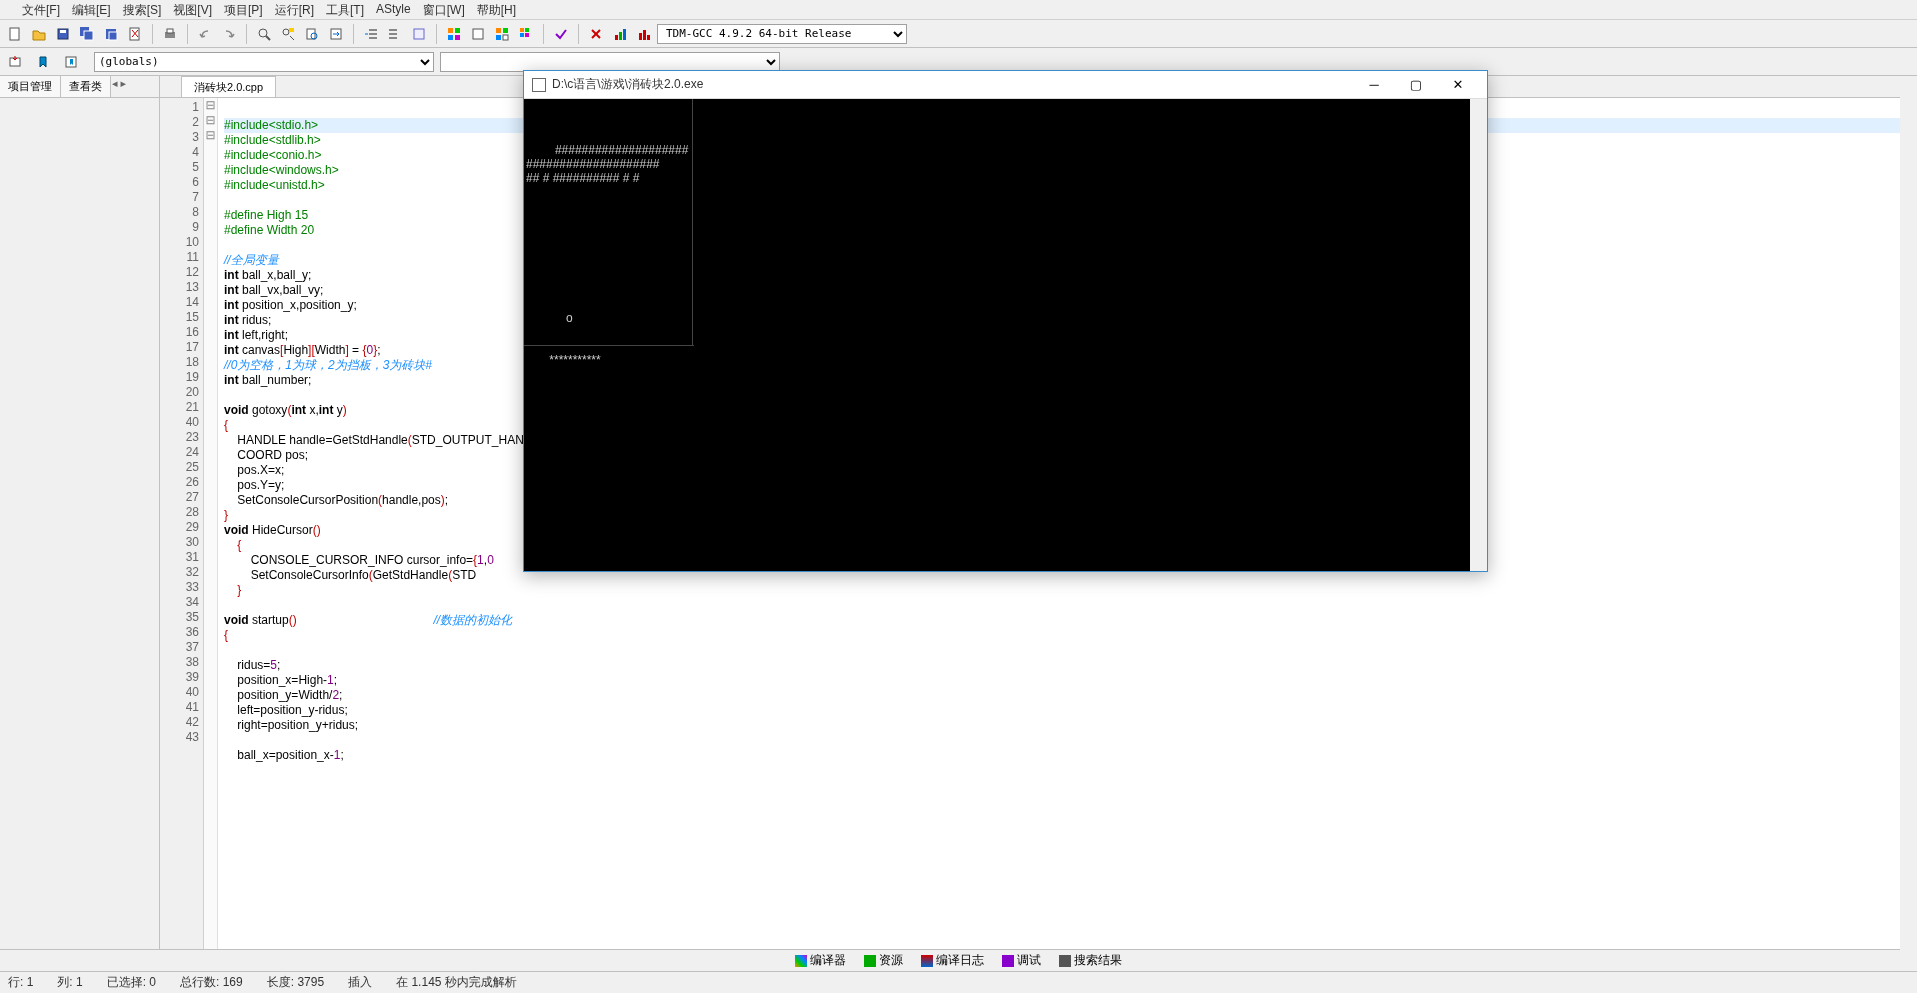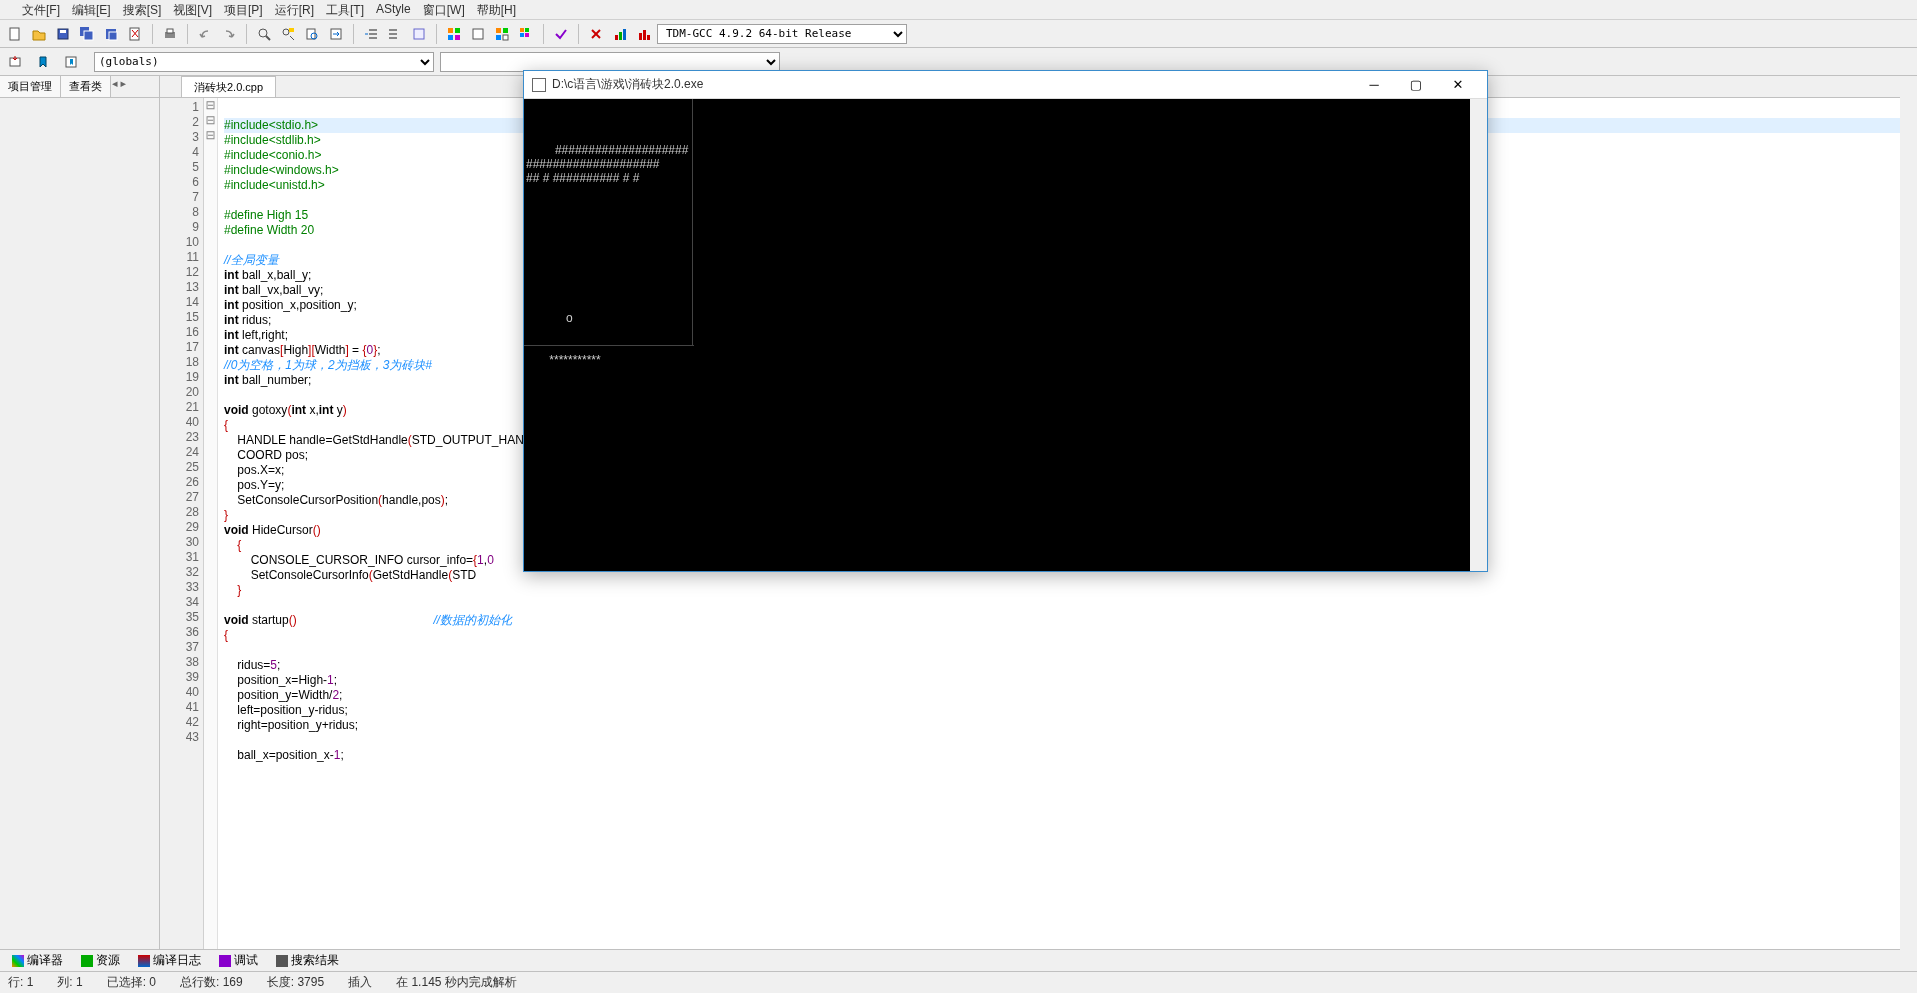--- a/index.html
+++ b/index.html
@@ -31,21 +31,21 @@
 .gutter { width: 44px; background: #f0f0f0; text-align: right; padding: 2px 4px 2px 0; font-family: Consolas, monospace; font-size: 12px; color: #666; line-height: 15px; border-right: 1px solid #d0d0d0; }
 .fold-col { width: 14px; background: #fafafa; border-right: 1px solid #e0e0e0; font-family: monospace; font-size: 10px; line-height: 15px; text-align: center; color: #888; }
 .code { flex: 1; padding: 20px 6px; font-family: Consolas, monospace; font-size: 12px; line-height: 15px; white-space: pre; color: #000; position: relative; }
 .code .line.hl { background: #e0f0ff; }
 .kw { color: #000; font-weight: bold; }
 .pp { color: #008000; }
 .cmt { color: #1e90ff; font-style: italic; }
 .num { color: #800080; }
 .paren { color: #c00000; }
 
-.bottom-tabs { height: 22px; background: #f0f0f0; border-top: 1px solid #c0c0c0; display: flex; align-items: center; gap: 2px; padding: 0 4px; }
+.bottom-tabs { height: 22px; background: #f0f0f0; border-top: 1px solid #c0c0c0; display: flex; align-items: center; gap: 2px; padding: 0 4px; justify-content: center; }
 .bottom-tab { padding: 2px 8px; font-size: 11px; cursor: pointer; display: flex; align-items: center; gap: 3px; }
 .ico { width: 12px; height: 12px; display: inline-block; }
 
 .statusbar { height: 22px; background: #f0f0f0; border-top: 1px solid #c0c0c0; display: flex; align-items: center; gap: 24px; padding: 0 8px; font-size: 11px; color: #333; }
 
 .console-window { position: absolute; left: 523px; top: 70px; width: 965px; height: 502px; border: 1px solid #3a8ccc; background: #fff; box-shadow: 0 4px 18px rgba(0,0,0,0.3); z-index: 100; display: flex; flex-direction: column; }
 .console-title { height: 28px; background: #fff; display: flex; align-items: center; padding: 0 8px; border-bottom: 1px solid #ddd; }
 .console-title .ic { width: 14px; height: 14px; margin-right: 6px; border: 1px solid #666; }
 .console-title .txt { flex: 1; font-size: 12px; color: #333; }
 .console-title .wbtn { width: 42px; height: 24px; display: flex; align-items: center; justify-content: center; cursor: pointer; font-size: 13px; }

